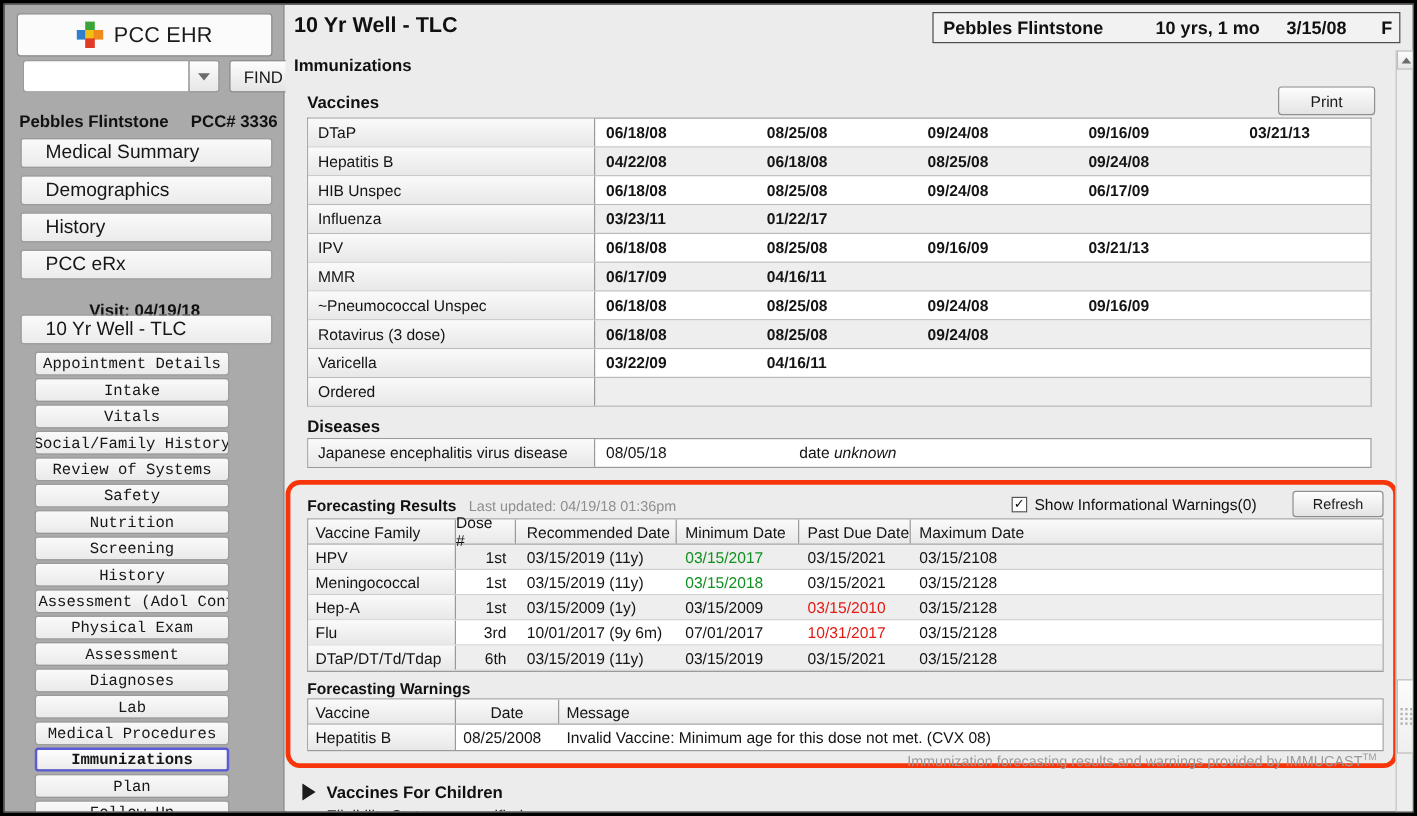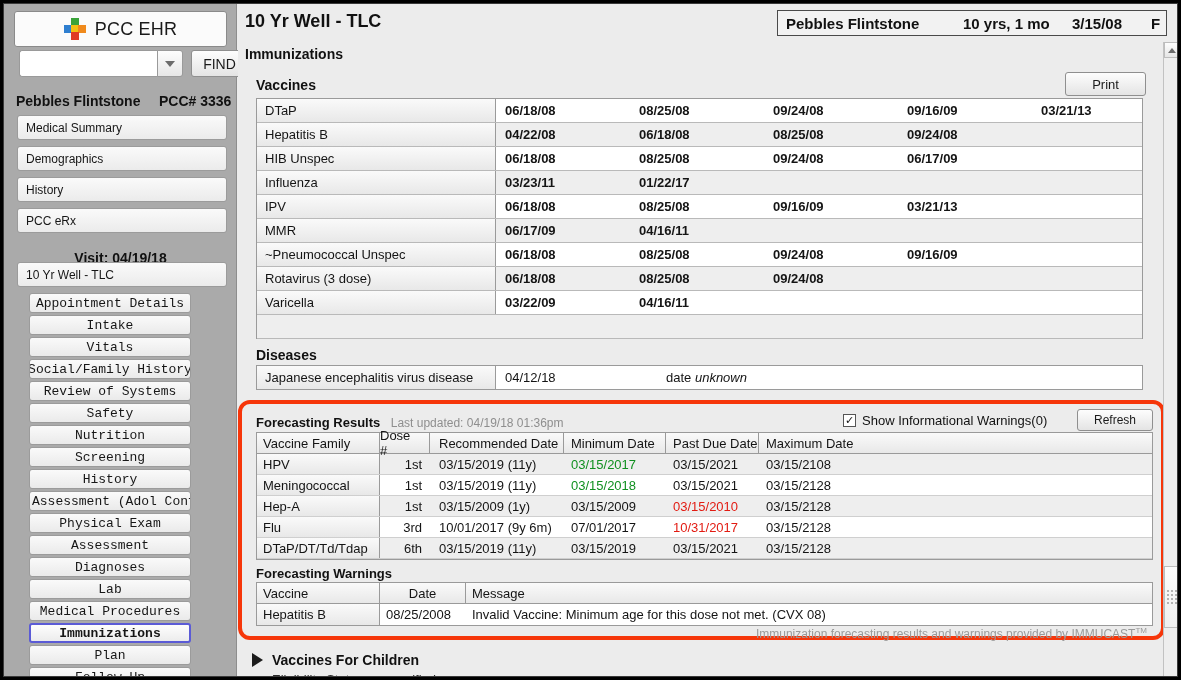--- a/index.html
+++ b/index.html
@@ -74,23 +74,23 @@
     position: absolute; left: 0; top: 84px; width: 233px; height: 25px;
     display: flex; align-items: center;
   }
   .pt-name { position:absolute; left: 12px; font-size: 14px; font-weight: bold; color:#111; }
   .pt-num  { position:absolute; left: 155px; font-size: 14px; font-weight: bold; color:#111; }
 
   .nav-btn {
     position: absolute; left: 13px; width: 210px; height: 25px;
     background: linear-gradient(#fafafa,#ebebeb);
     border: 1px solid #9b9b9b; border-radius: 3px;
-    font-size: 12px; color: #161616;
+    font-size: 16px; color: #161616;
     display: flex; align-items: center;
-    padding-left: 8px;
+    padding-left: 20px;
   }
   .visit-label {
     position: absolute; left: 0; width: 233px;
     text-align: center; font-size: 14px; font-weight: bold; color: #111;
   }
   .sub-btn {
     position: absolute; left: 25px; width: 162px; height: 20px;
     background: linear-gradient(#fafafa,#eaeaea);
     border: 1px solid #9b9b9b; border-radius: 3px;
     font-size: 13px; color: #161616;
@@ -437,29 +437,30 @@
         </div>
       </div>
       <div class="vrow">
         <div class="vname">Varicella</div>
         <div class="vdates">
           <span class="vd0">03/22/09</span>
           <span class="vd1">04/16/11</span>
         </div>
       </div>
       <div class="vrow">
+        <div class="vname">Ordered</div>
         <div class="vdates"></div>
       </div>
     </div>
 
     <div class="section-title" style="left:18px; top:343px">Diseases</div>
     <div class="dtable">
       <div class="dname">Japanese encephalitis virus disease</div>
       <div class="dcells">
-        <span class="dc0">04/12/18</span>
+        <span class="dc0">08/05/18</span>
         <span class="dc1"><b>date </b><em>unknown</em></span>
       </div>
     </div>
 
     <div class="fc-box">
 
       <div class="fc-head">
         <span class="t1">Forecasting Results</span>
         <span class="t2">Last updated: 04/19/18 01:36pm</span>
       </div>

